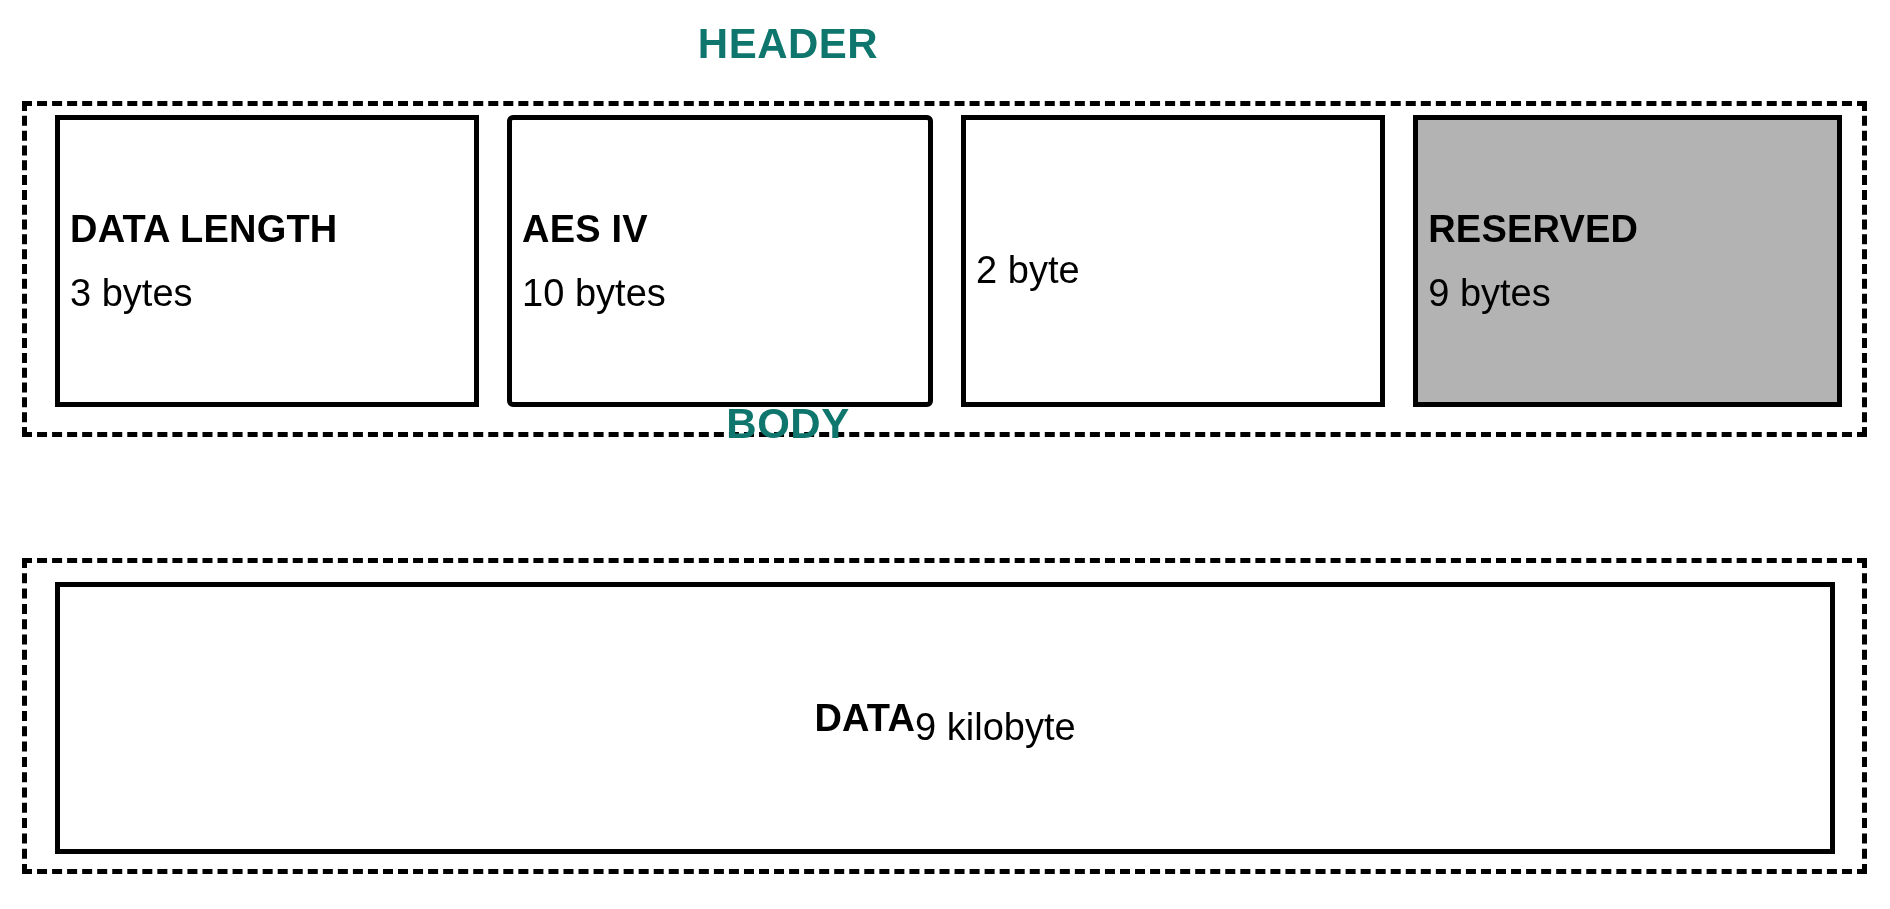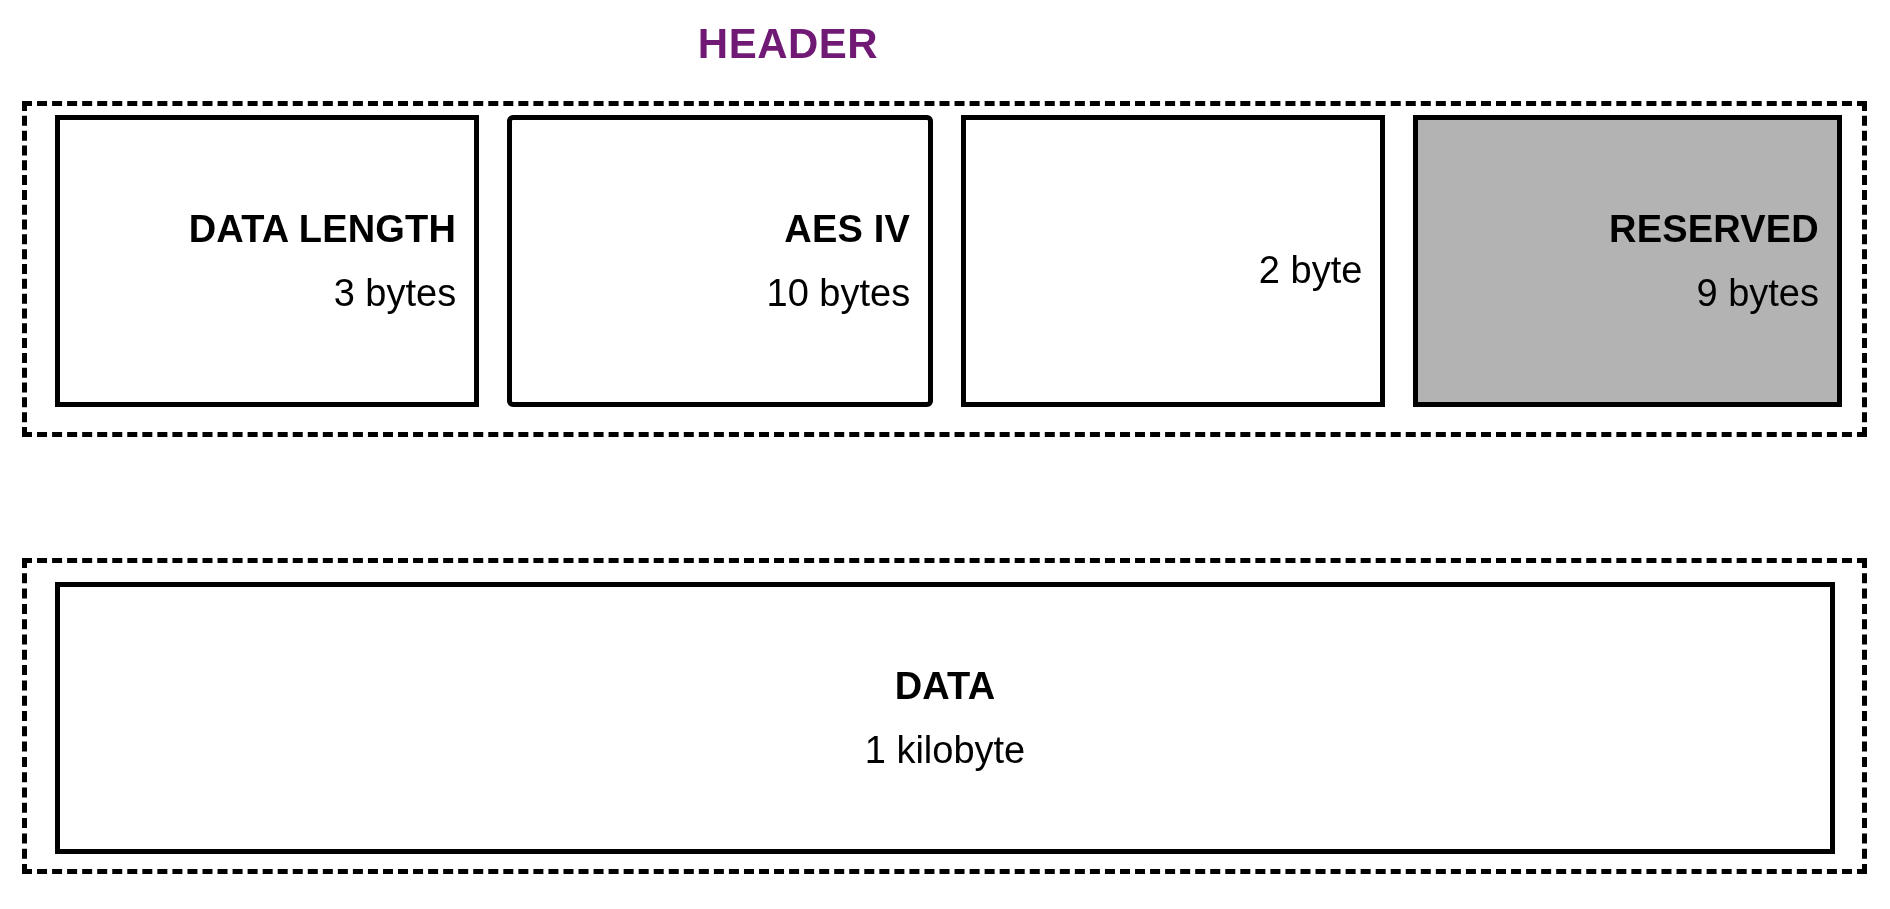--- a/index.html
+++ b/index.html
@@ -26,21 +26,21 @@
   
   .section-title {
     position: absolute;
     left: 0;
     width: 1576px;          
     text-align: center;
     font-weight: bold;
     font-size: 42px;
     line-height: 48px;
     letter-spacing: 0.5px;
-    color: #701a75;
+    color: #0f766e;
     white-space: nowrap;
   }
   #header-title { top: 20px; }
   #body-title   { top: 400px; }
 
   
   .dashed-container {
     position: absolute;
     left: 22px;
     width: 1845px;
@@ -69,24 +69,24 @@
     align-items: stretch;
     gap: 28px;
   }
 
   .field-box {
     box-sizing: border-box;
     border: 5px solid #000000;
     background: #ffffff;
     display: flex;
     flex-direction: column;
-    align-items: flex-end;
+    align-items: flex-start;
     justify-content: center;
     text-align: center;
-    padding: 0 18px;
+    padding: 0 10px;
   }
   .field-box.filled {
     background: #b3b3b3;
   }
 
   .field-name {
     font-weight: bold;
     font-size: 38px;
     line-height: 46px;
     letter-spacing: 0.2px;
@@ -104,21 +104,21 @@
   #body-data-box {
     position: absolute;
     left: 28px;
     top: 19px;
     width: 1780px;
     height: 272px;
     box-sizing: border-box;
     border: 5px solid #000000;
     background: #ffffff;
     display: flex;
-    flex-direction: column;
+    flex-direction: row;
     align-items: center;
     justify-content: center;
     text-align: center;
   }
 </style>
 </head>
 <body>
 
 <div id="diagram-root">
 
@@ -143,22 +143,23 @@
       </div>
 
       <div class="field-box filled" style="flex: 427 0 0;">
         <div class="field-name">RESERVED</div>
         <div class="field-size">9 bytes</div>
       </div>
 
     </div>
   </div>
 
+  <div class="section-title" id="body-title">BODY</div>
 
   <div class="dashed-container" id="body-container">
 
     <div id="body-data-box">
       <div class="field-name">DATA</div>
-      <div class="field-size">1 kilobyte</div>
+      <div class="field-size">9 kilobyte</div>
     </div>
   </div>
 
 </div>
 
 </body></html>

